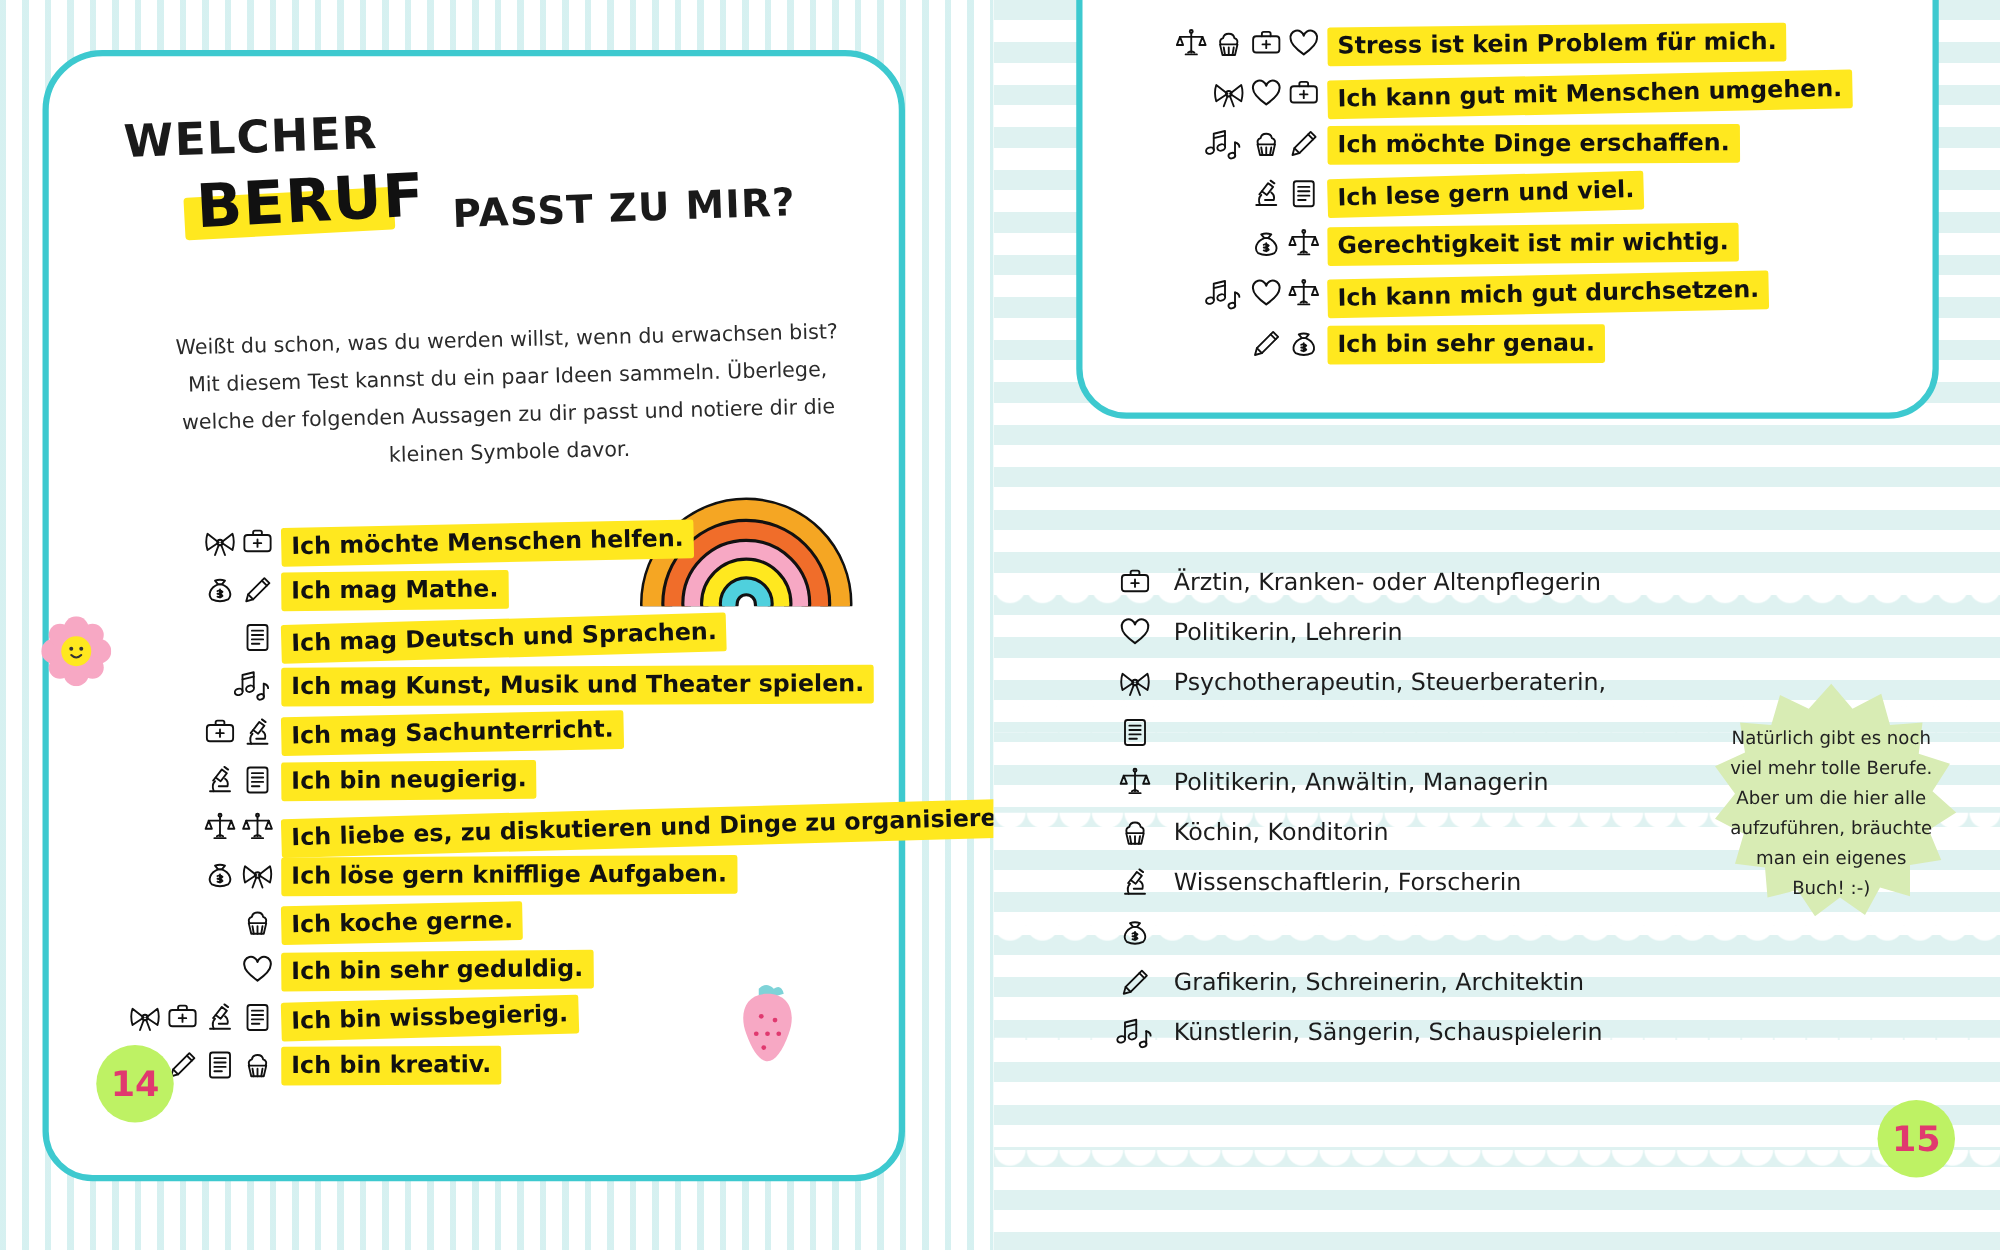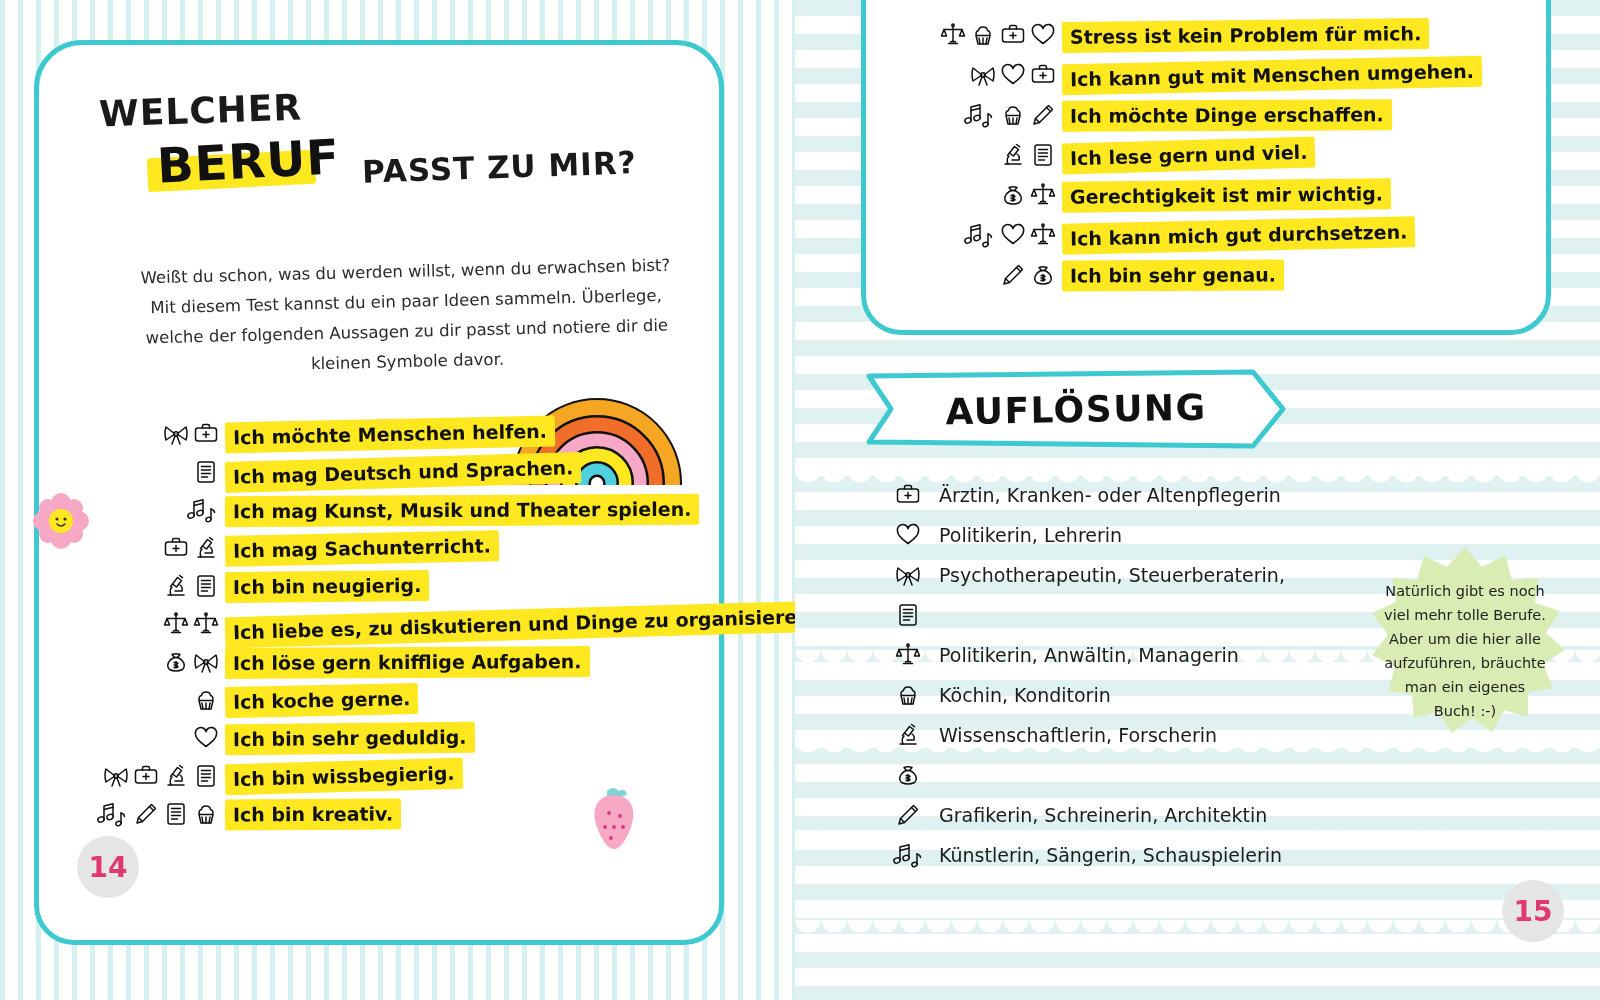--- a/index.html
+++ b/index.html
@@ -190,21 +190,21 @@
   .strawberry {
     position: absolute;
     right: 78px; top: 738px;
     width: 54px; height: 70px;
   }
 
   .pagenum {
     position: absolute;
     width: 62px; height: 62px;
     border-radius: 50%;
-    background: #e5e5e5;
+    background: #bef264;
     color: #e0396f;
     font-family: "DejaVu Sans", sans-serif;
     font-weight: bold;
     font-size: 28px;
     display: flex; align-items: center; justify-content: center;
   }
   .pagenum-left { left: 38px; bottom: 42px; }
   .pagenum-right { right: 36px; bottom: 58px; }
 
   
@@ -239,21 +239,21 @@
     font-family: "DejaVu Sans", sans-serif;
     font-weight: bold;
     font-size: 36px;
     letter-spacing: 1.5px;
     color: #111;
     transform: rotate(-1deg);
   }
 
   .legend {
     position: absolute;
-    left: 96px; top: 475px;
+    left: 96px; top: 446px;
     width: 560px;
   }
   .legend-row {
     display: flex;
     align-items: center;
     height: 40px;
     gap: 14px;
   }
   .legend-row .lic {
     width: 30px; height: 30px;
@@ -387,20 +387,39 @@
                   <path d="M13 10.5 v6 M10 13.5 h6"></path>
                 </svg>
               </span>
             </span>
             <span class="txt r1">Ich möchte Menschen helfen.</span>
           </div>
           <div class="stmt">
             <span class="icons">
               <span class="icon">
                 <svg viewBox="0 0 26 26" fill="none" stroke="#111" stroke-width="1.5" stroke-linecap="round" stroke-linejoin="round">
+                  <path d="M9 5.5 q4 -1.5 8 0 l-2.5 3 h-3 Z"></path>
+                  <path d="M11.5 8.5 C5 11 3 17 6.5 20.5 q6.5 3 13 0 C23 17 21 11 14.5 8.5 Z"></path>
+                  <path d="M13 12.5 v6.5 M11 13.8 q2.5 -1.2 4 0.6 q-1 1.6 -4 1.6 q3 0 4 1.7 q-1.5 1.8 -4 0.6"></path>
+                </svg>
+              </span>
+              <span class="icon">
+                <svg viewBox="0 0 26 26" fill="none" stroke="#111" stroke-width="1.5" stroke-linecap="round" stroke-linejoin="round">
+                  <path d="M18.5 3.5 l4 4 l-13 13 l-5.5 1.5 l1.5 -5.5 Z"></path>
+                  <path d="M16.5 5.5 l4 4"></path>
+                  <path d="M5.5 16.5 l4 4"></path>
+                </svg>
+              </span>
+            </span>
+            <span class="txt r2">Ich mag Mathe.</span>
+          </div>
+          <div class="stmt">
+            <span class="icons">
+              <span class="icon">
+                <svg viewBox="0 0 26 26" fill="none" stroke="#111" stroke-width="1.5" stroke-linecap="round" stroke-linejoin="round">
                   <rect x="5" y="3" width="16" height="20" rx="2"></rect>
                   <path d="M8.5 7.5 h9 M8.5 11 h9 M8.5 14.5 h9 M8.5 18 h6"></path>
                 </svg>
               </span>
             </span>
             <span class="txt r3">Ich mag Deutsch und Sprachen.</span>
           </div>
           <div class="stmt">
             <span class="icons">
               <span class="icon" style="width: 34px;">
@@ -804,26 +823,20 @@
                   <path d="M11.5 8.5 C5 11 3 17 6.5 20.5 q6.5 3 13 0 C23 17 21 11 14.5 8.5 Z"></path>
                   <path d="M13 12.5 v6.5 M11 13.8 q2.5 -1.2 4 0.6 q-1 1.6 -4 1.6 q3 0 4 1.7 q-1.5 1.8 -4 0.6"></path>
                 </svg>
               </span>
             </span>
             <span class="txt r4">Ich bin sehr genau.</span>
           </div>
         </div>
     </div>
 
-    <div class="banner-wrap">
-      <svg viewBox="0 0 430 82" style="position:absolute;left:0;top:0;width:430px;height:82px;">
-        <path d="M8 8 L392 4 L422 41 L392 78 L8 74 L30 41 Z" fill="#ffffff" stroke="#3dc9cf" stroke-width="5" stroke-linejoin="round"></path>
-      </svg>
-      <div class="banner-title">AUFLÖSUNG</div>
-    </div>
 
     <div class="legend" id="legend-list">
         <div class="legend-row">
           <span class="lic">
             <span class="icon">
               <svg viewBox="0 0 26 26" fill="none" stroke="#111" stroke-width="1.5" stroke-linecap="round" stroke-linejoin="round">
                 <rect x="2.5" y="7" width="21" height="13" rx="2.5"></rect>
                 <path d="M9.5 7 V5 a1.5 1.5 0 0 1 1.5-1.5 h4 a1.5 1.5 0 0 1 1.5 1.5 V7"></path>
                 <path d="M13 10.5 v6 M10 13.5 h6"></path>
               </svg>

